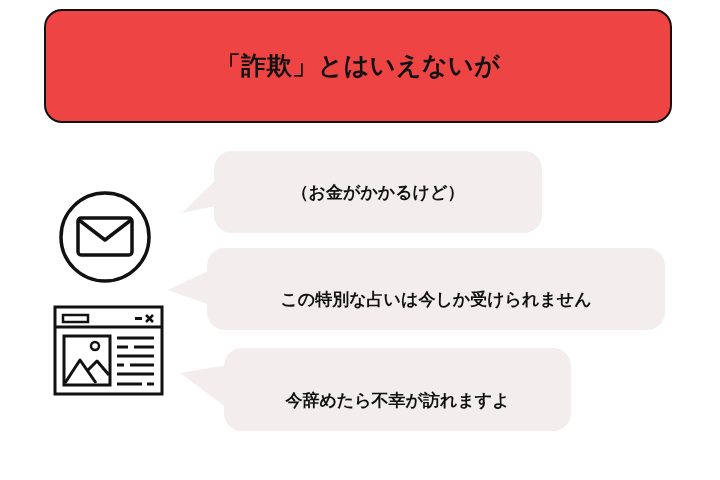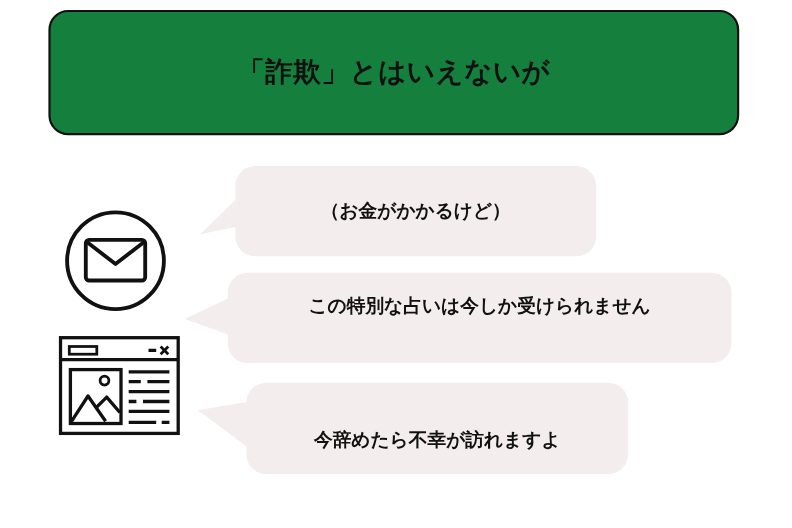--- a/index.html
+++ b/index.html
@@ -4,21 +4,21 @@
 <style>
   html, body { margin: 0; padding: 0; }
   body {
     width: 720px; height: 480px; position: relative; overflow: hidden;
     background: #ffffff;
     font-family: "DejaVu Sans", "Liberation Sans", sans-serif;
     color: #111111;
   }
   .title-box {
     position: absolute; left: 44px; top: 9px; width: 624px; height: 110px;
-    background: #15803d; border: 2.5px solid #111111; border-radius: 18px;
+    background: #ef4444; border: 2.5px solid #111111; border-radius: 18px;
     display: flex; flex-direction: column; align-items: center; justify-content: center;
     box-sizing: content-box;
   }
   .title-line {
     font-size: 25px; font-weight: bold; line-height: 40px; letter-spacing: 0.5px;
     white-space: nowrap;
   }
   .bubble-svg { position: absolute; left: 0; top: 0; }
   .bubble-text {
     position: absolute; display: flex; flex-direction: row;
@@ -49,21 +49,21 @@
   <g>
     <rect x="224" y="348" width="347" height="83" rx="18" ry="18" fill="#f3eded"></rect>
     <polygon points="227,365 180,373 227,408" fill="#f3eded"></polygon>
   </g>
 </svg>
 
 <div class="bubble-text" style="left:214px; top:151px; width:328px; height:82px;">
   <div>（お金がかかるけど）</div>
 </div>
 
-<div class="bubble-text" style="left:207px; top:240px; width:458px; height:78px;">
+<div class="bubble-text" style="left:207px; top:260px; width:458px; height:78px;">
   <div>この特別な占いは今しか受けられません</div>
 </div>
 
 <div class="bubble-text" style="left:224px; top:348px; width:347px; height:104px;">
   <div>今辞めたら不幸が訪れますよ</div>
 </div>
 
 <svg class="icon" style="left:58px; top:190px;" width="94" height="94" viewBox="0 0 94 94">
   <circle cx="47" cy="47" r="44" fill="none" stroke="#111" stroke-width="3.5"></circle>
   <rect x="20" y="28" width="54" height="37" rx="3" fill="none" stroke="#111" stroke-width="3.5"></rect>

